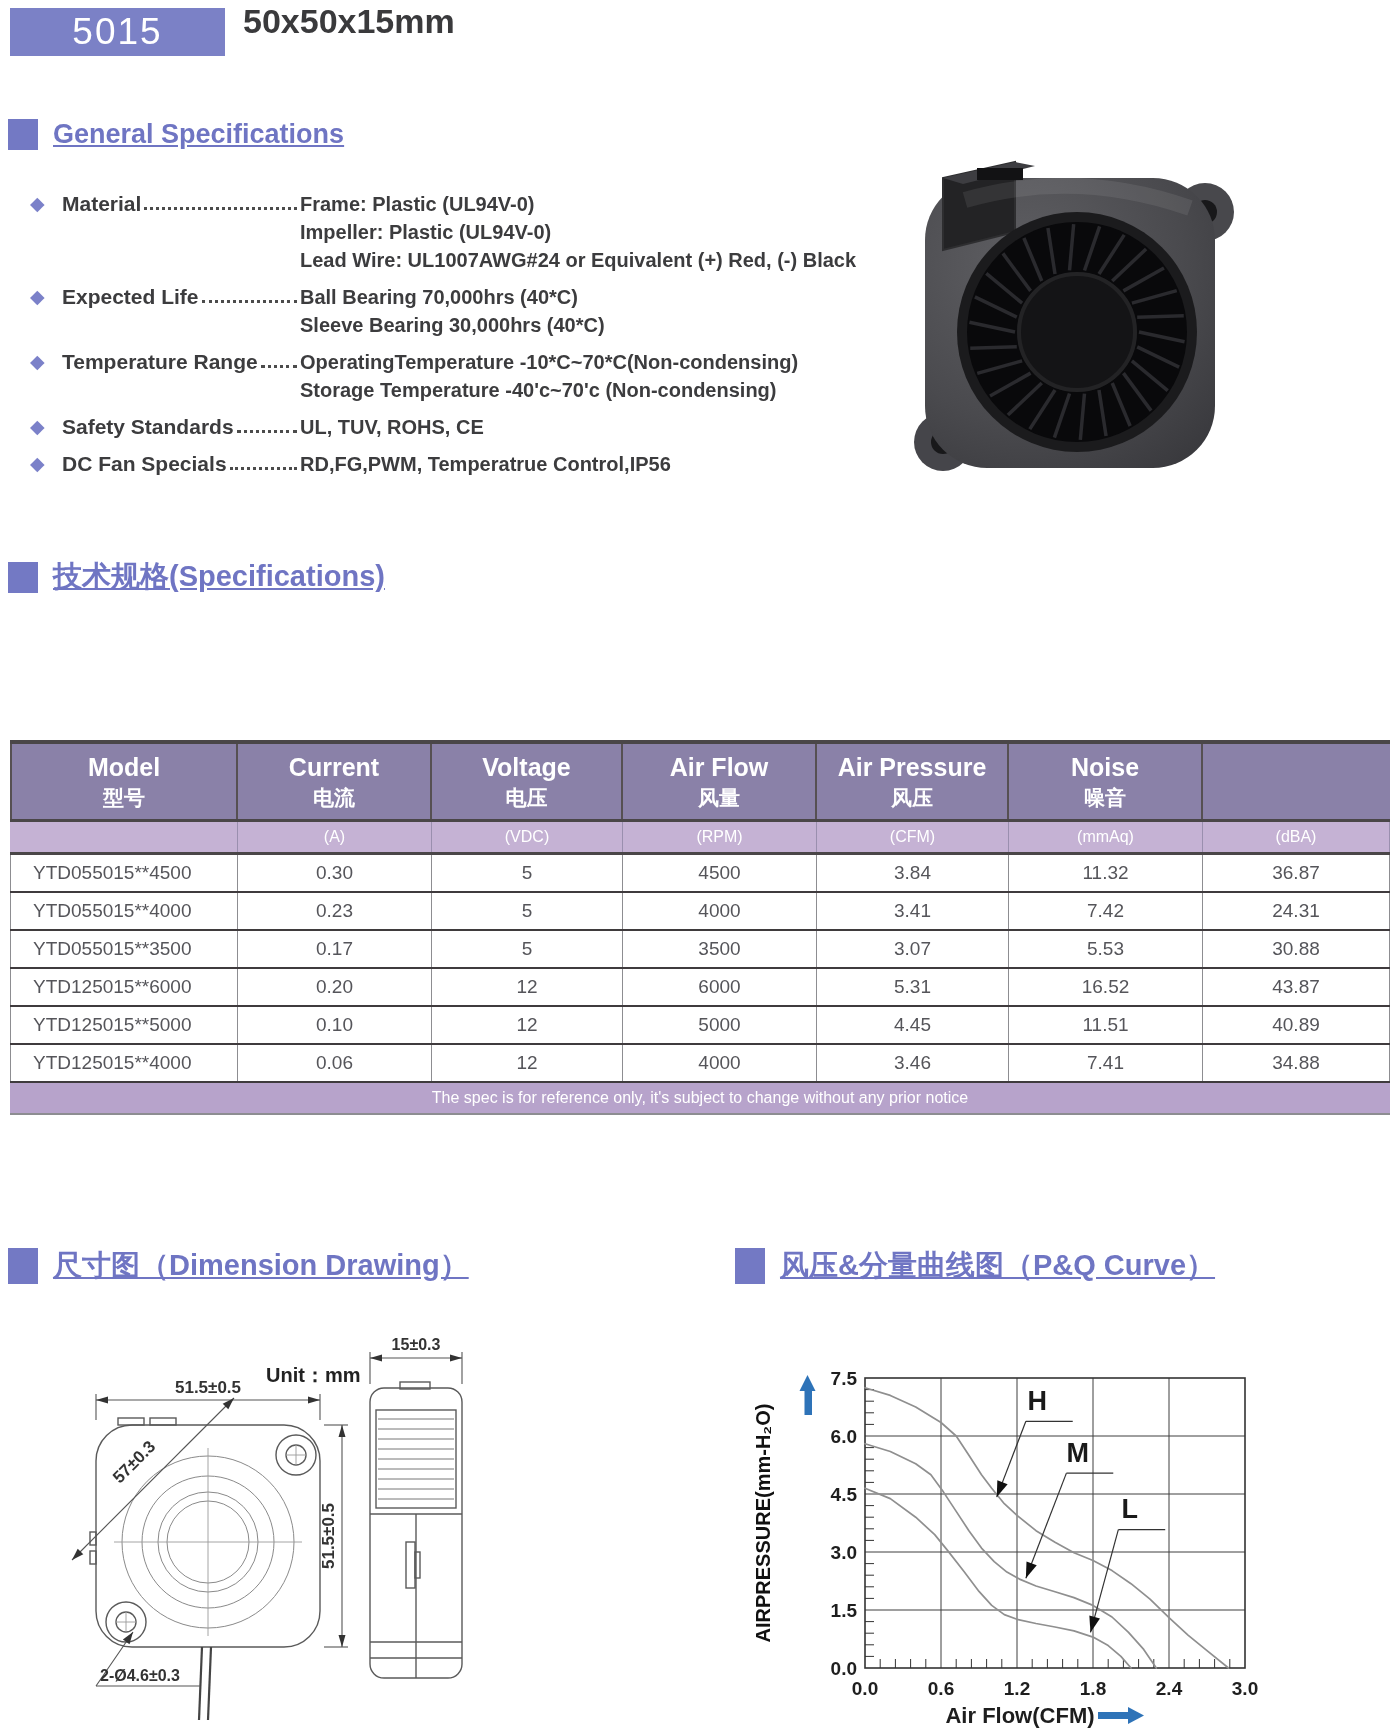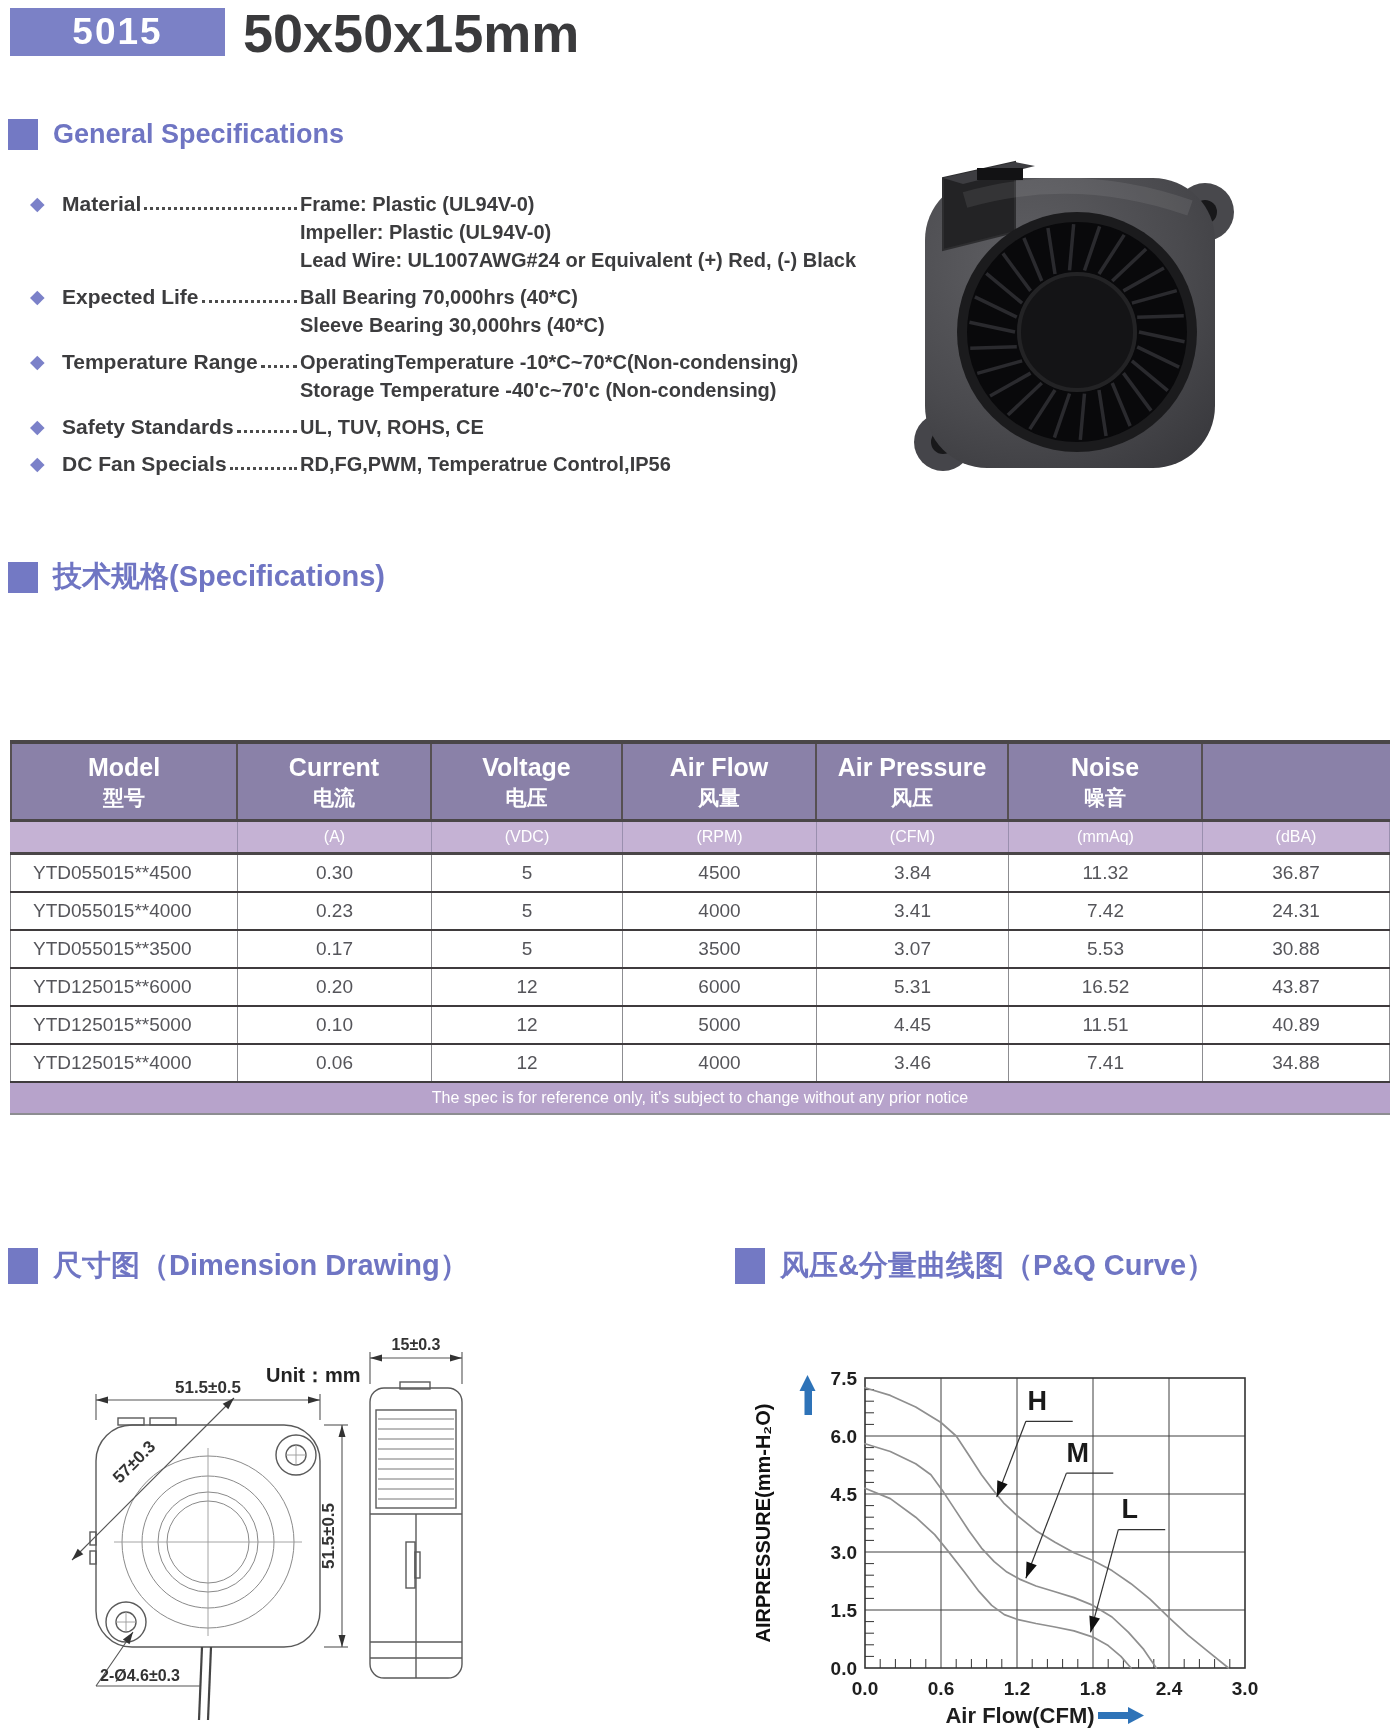--- a/index.html
+++ b/index.html
@@ -1,29 +1,29 @@
 <!DOCTYPE html>
 <html><head>
 <meta charset="utf-8">
 <style>
   * { margin:0; padding:0; box-sizing:border-box; }
   body { background:#ffffff; font-family:"Liberation Sans","DejaVu Sans",sans-serif; }
   .page { position:relative; width:1400px; height:1733px; background:#fff; overflow:hidden; }
 
   
   .badge { position:absolute; left:10px; top:8px; width:215px; height:48px;
-           background:#7b81c6; color:#fff; font-size:37px; font-weight:bold;
+           background:#7b81c6; color:#fff; font-size:37px; font-weight:normal;
            display:flex; align-items:center; justify-content:center; letter-spacing:2px; }
-  .size-title { position:absolute; left:243px; top:2px; font-size:54px; font-weight:bold; color:#3a3a3c; }
+  .size-title { position:absolute; left:243px; top:2px; font-size:34px; font-weight:bold; color:#3a3a3c; }
 
   
   .sec-head { position:absolute; display:flex; align-items:center; gap:15px; }
   .sq { width:30px; height:36px; background:#7379c4; flex:0 0 auto; }
   .sq.small { height:31px; }
-  .sec-title { font-size:29px; font-weight:bold; color:#6f75c3; white-space:nowrap; }
+  .sec-title { font-size:29px; font-weight:bold; color:#6f75c3; white-space:nowrap;text-decoration:underline; }
 
   
   .spec-list { position:absolute; left:30px; top:190px; width:840px; }
   .spec-row { display:flex; align-items:flex-start; margin-bottom:9px; }
   .bullet { width:32px; font-size:19px; color:#7b81c9; line-height:27px; }
   .lbl-cell { display:flex; width:238px; flex:0 0 auto;justify-content:center; }
   .lbl { font-size:21px; font-weight:bold; color:#3c3c3e; line-height:27px; white-space:nowrap; }
   .dots { flex:1; border-bottom:3px dotted #4c4c4c; margin:0 3px 7px 3px; align-self:flex-end; min-width:8px; }
   .vals { flex:1; }
   .spec-value { font-size:20px; font-weight:bold; color:#3c3c3e; line-height:28px; white-space:nowrap; }

